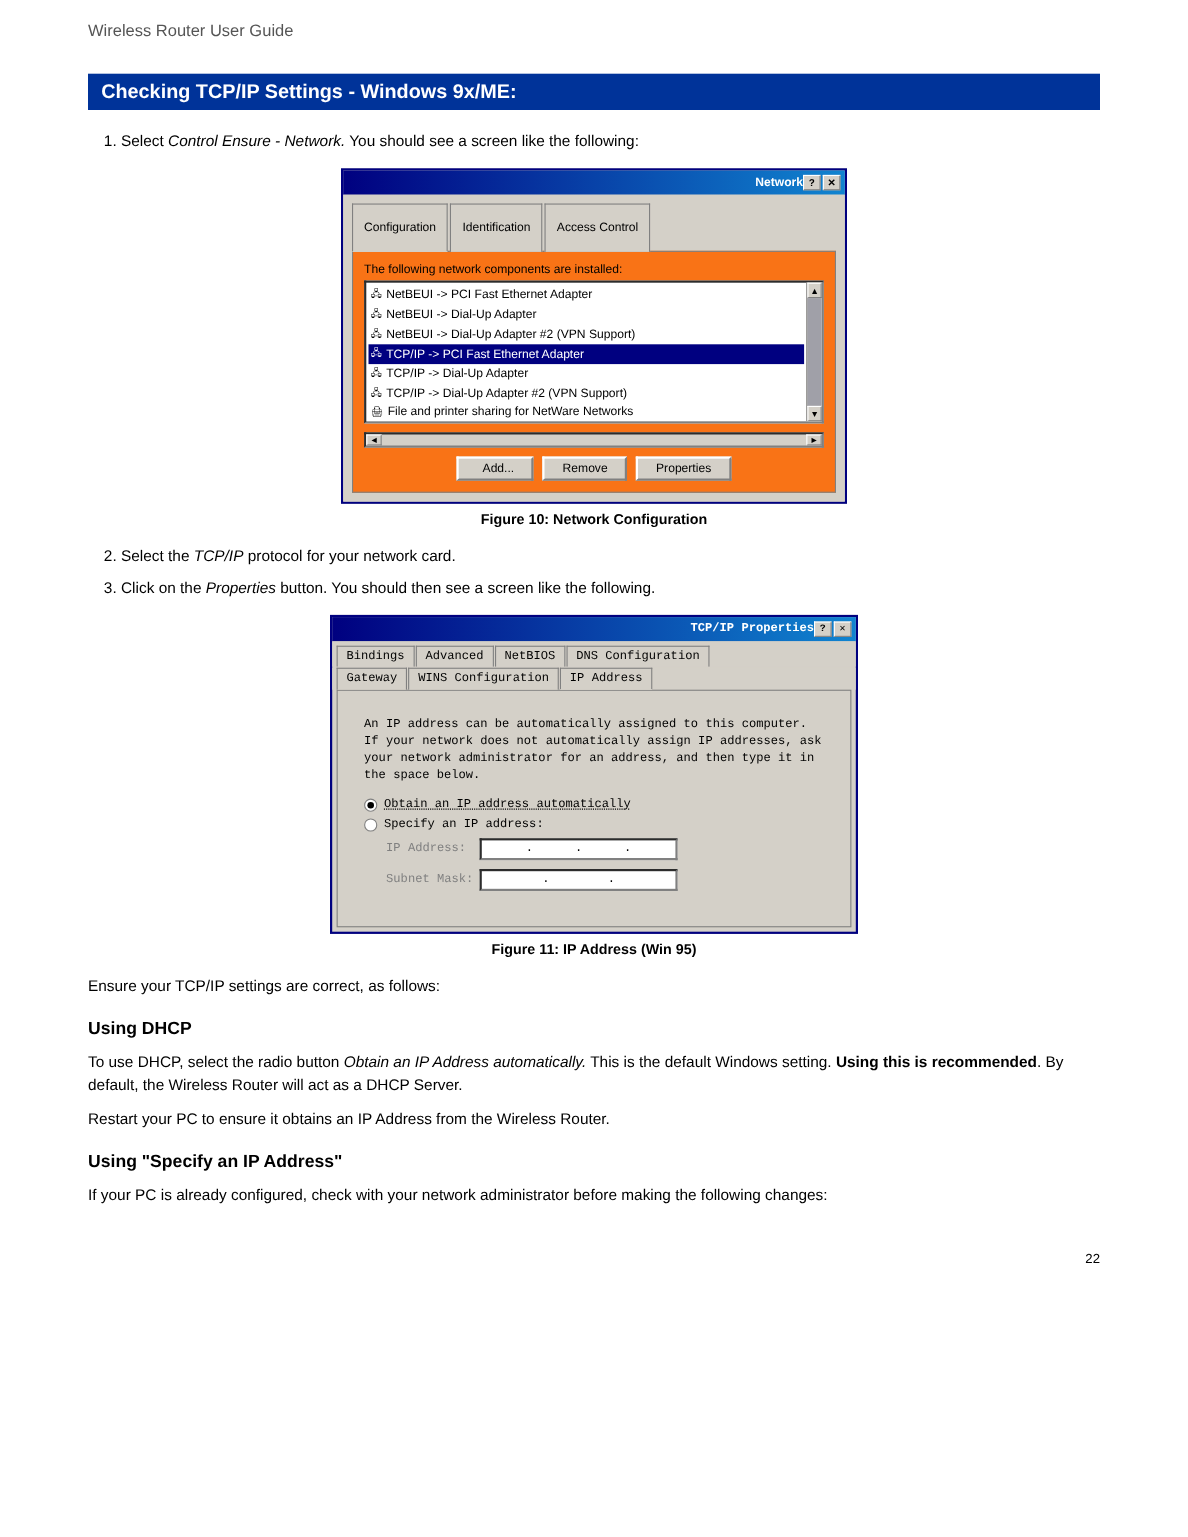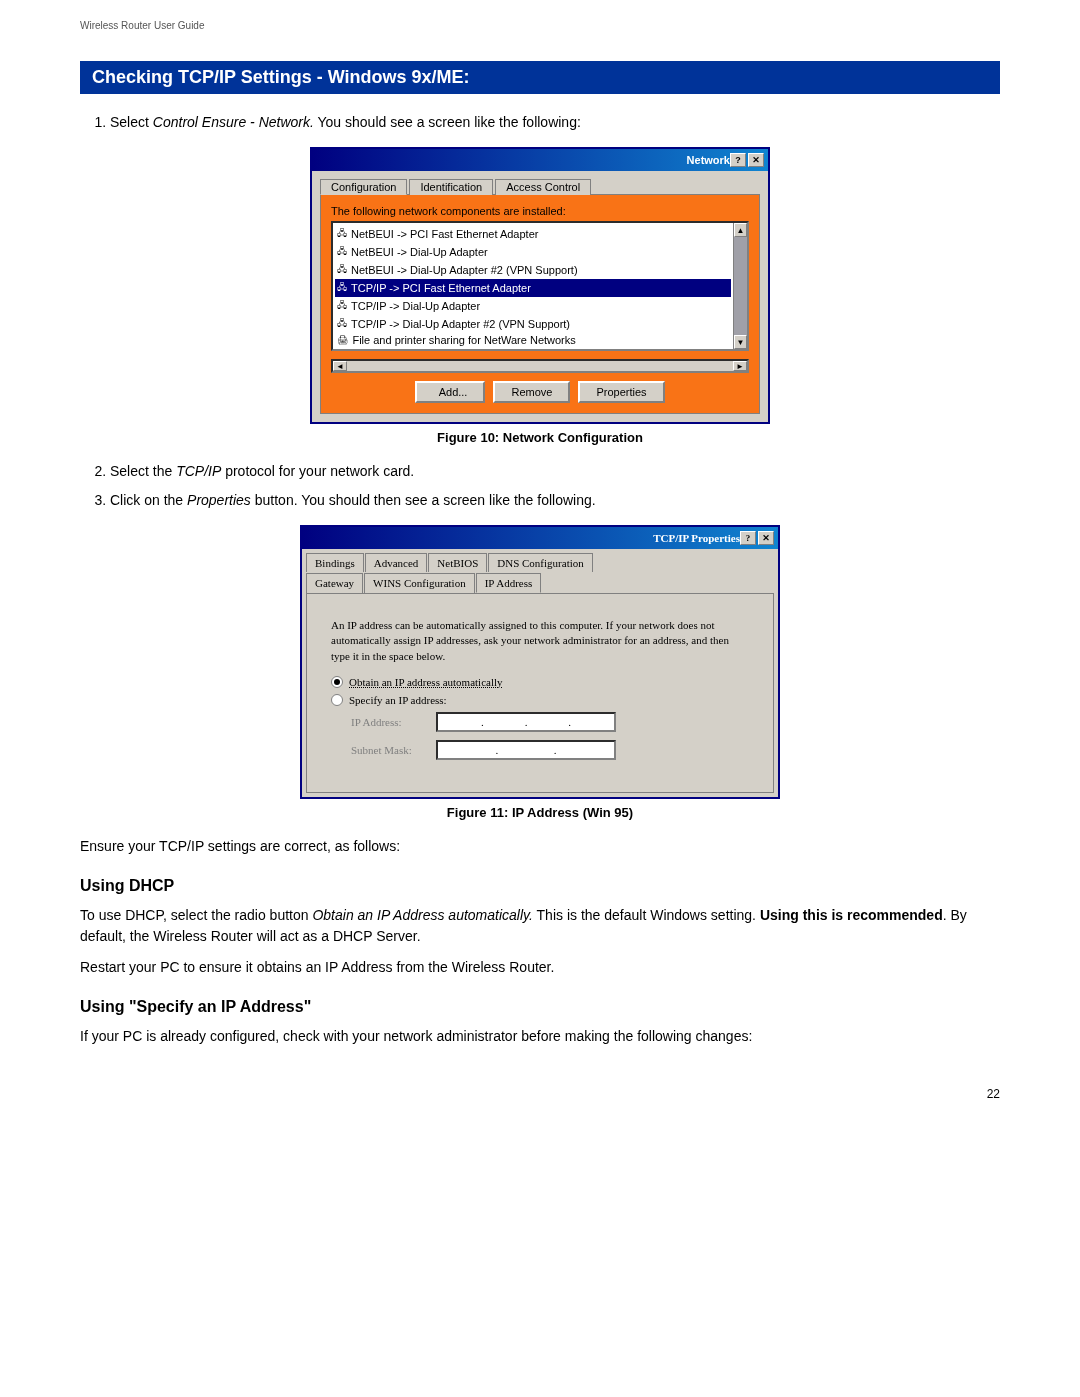--- a/index.html
+++ b/index.html
@@ -8,21 +8,21 @@
       background: #ffffff;
       font-family: Arial, sans-serif;
       font-size: 14px;
       color: #000000;
       width: 1080px;
       min-height: 1397px;
       padding: 20px 80px 60px 80px;
     }
 
     .doc-header {
-      font-size: 10px;
+      font-size: 15px;
       color: #555;
       margin-bottom: 30px;
     }
 
     .section-title {
       background: #003399;
       color: #ffffff;
       font-size: 18px;
       font-weight: bold;
       padding: 6px 12px;
@@ -107,21 +107,21 @@
     .win-tabs {
       display: flex;
       gap: 2px;
       margin-bottom: -1px;
     }
 
     .win-tab {
       background: #d4d0c8;
       border: 1px solid #808080;
       border-bottom: none;
-      padding: 1px 10px;
+      padding: 15px 10px;
       font-size: 11px;
       cursor: pointer;
     }
 
     .win-tab.active {
       background: #d4d0c8;
       border-bottom: 1px solid #d4d0c8;
       position: relative;
       z-index: 1;
       font-weight: normal;
@@ -174,21 +174,21 @@
       font-size: 13px;
       margin-bottom: 16px;
       margin-top: 6px;
     }
 
     
     .tcpip-dialog {
       border: 2px solid #000080;
       background: #d4d0c8;
       width: 480px;
-      font-family: Liberation Serif, serif;
+      font-family: Liberation Mono, monospace;
       font-size: 11px;
     }
 
     .tcpip-tabs-row {
       display: flex;
       gap: 1px;
       padding: 4px 4px 0 4px;
       background: #d4d0c8;
     }
 

